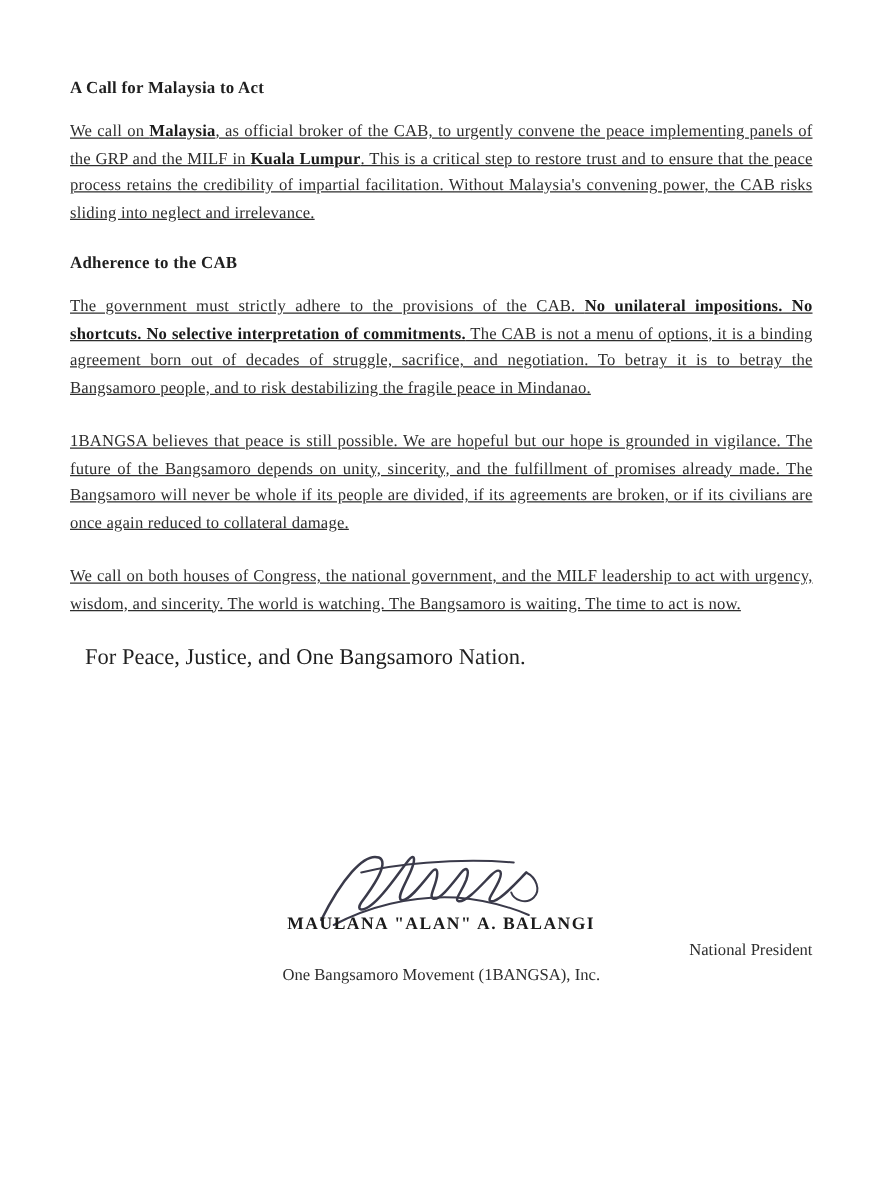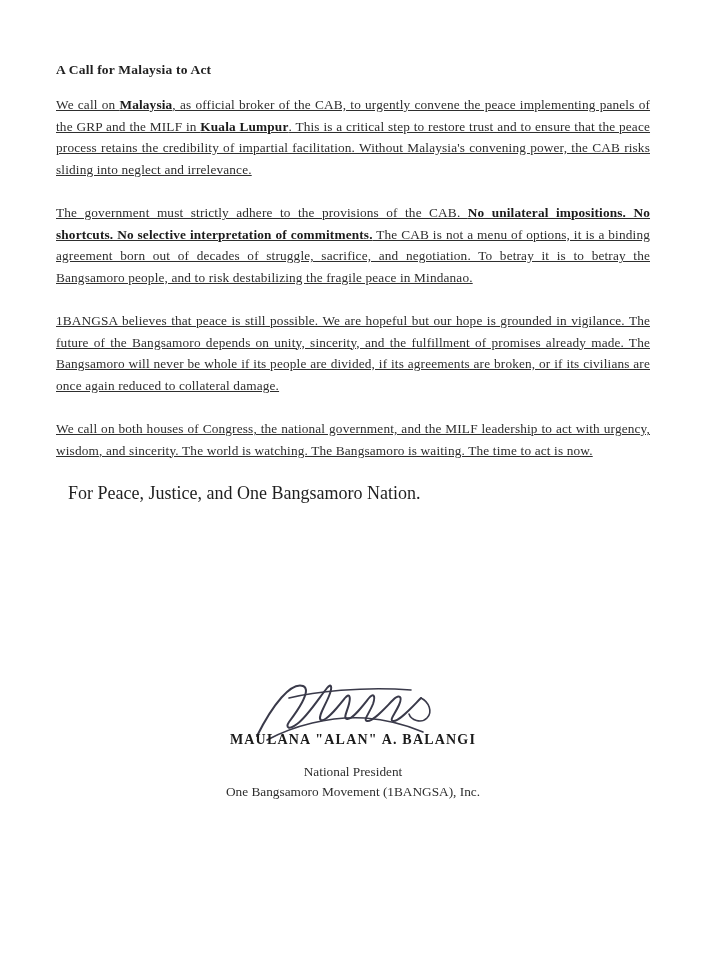--- a/index.html
+++ b/index.html
@@ -75,41 +75,43 @@
   .sig-name {
     font-size: 14px;
     font-weight: bold;
     letter-spacing: 1.2px;
     color: #1b1b1b;
     position: relative;
     margin: 0;
   }
   .sig-title {
     font-size: 13.3px;
-    margin: 16px 0 0 0;
+    margin: 4px 0 0 0;
     color: #2e2e2e;
+    text-align: right;
   }
   .sig-org {
     font-size: 13.3px;
     margin: 4px 0 0 0;
     color: #2e2e2e;
   }
 </style>
 </head>
 <body>
 
 <div class="page">
 
   <div class="content">
 
     <h2 class="section-heading">A Call for Malaysia to Act</h2>
     <p class="para">
       <span>We call on </span><b>Malaysia</b><span>, as official broker of the CAB, to urgently convene the peace implementing panels of the GRP and the MILF in </span><b>Kuala Lumpur</b><span>. This is a critical step to restore trust and to ensure that the peace process retains the credibility of impartial facilitation. Without Malaysia's convening power, the CAB risks sliding into neglect and irrelevance.</span>
     </p>
 
+    <h2 class="section-heading spacer-heading">Adherence to the CAB</h2>
     <p class="para">
       <span>The government must strictly adhere to the provisions of the CAB. </span><b>No unilateral impositions. No shortcuts. No selective interpretation of commitments.</b><span> The CAB is not a menu of options, it is a binding agreement born out of decades of struggle, sacrifice, and negotiation. To betray it is to betray the Bangsamoro people, and to risk destabilizing the fragile peace in Mindanao.</span>
     </p>
 
     <p class="para">
       <span>1BANGSA believes that peace is still possible. We are hopeful but our hope is grounded in vigilance. The future of the Bangsamoro depends on unity, sincerity, and the fulfillment of promises already made. The Bangsamoro will never be whole if its people are divided, if its agreements are broken, or if its civilians are once again reduced to collateral damage.</span>
     </p>
     <p class="para">
       <span>We call on both houses of Congress, the national government, and the MILF leadership to act with urgency, wisdom, and sincerity. The world is watching. The Bangsamoro is waiting. The time to act is now.</span>
     </p>

